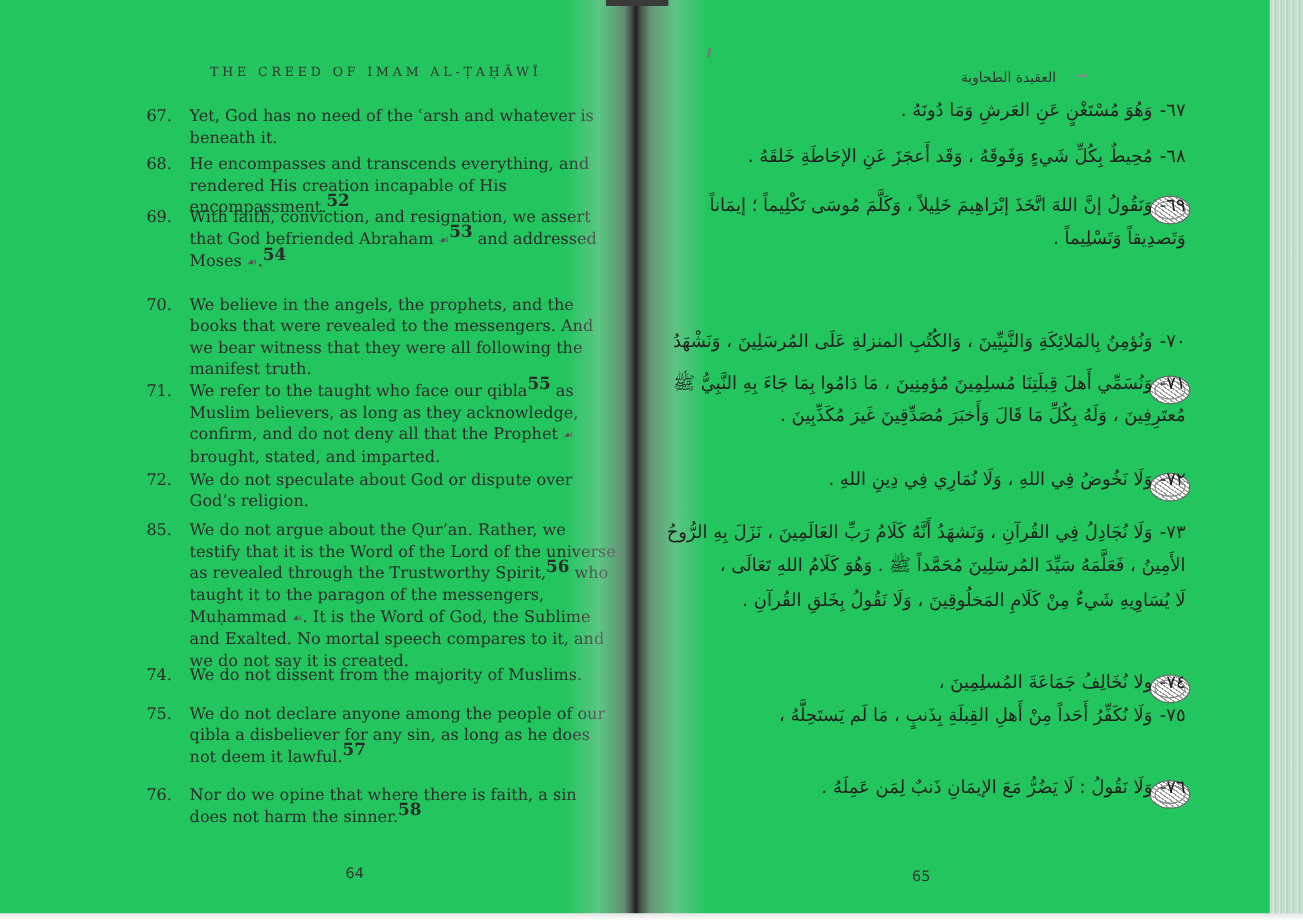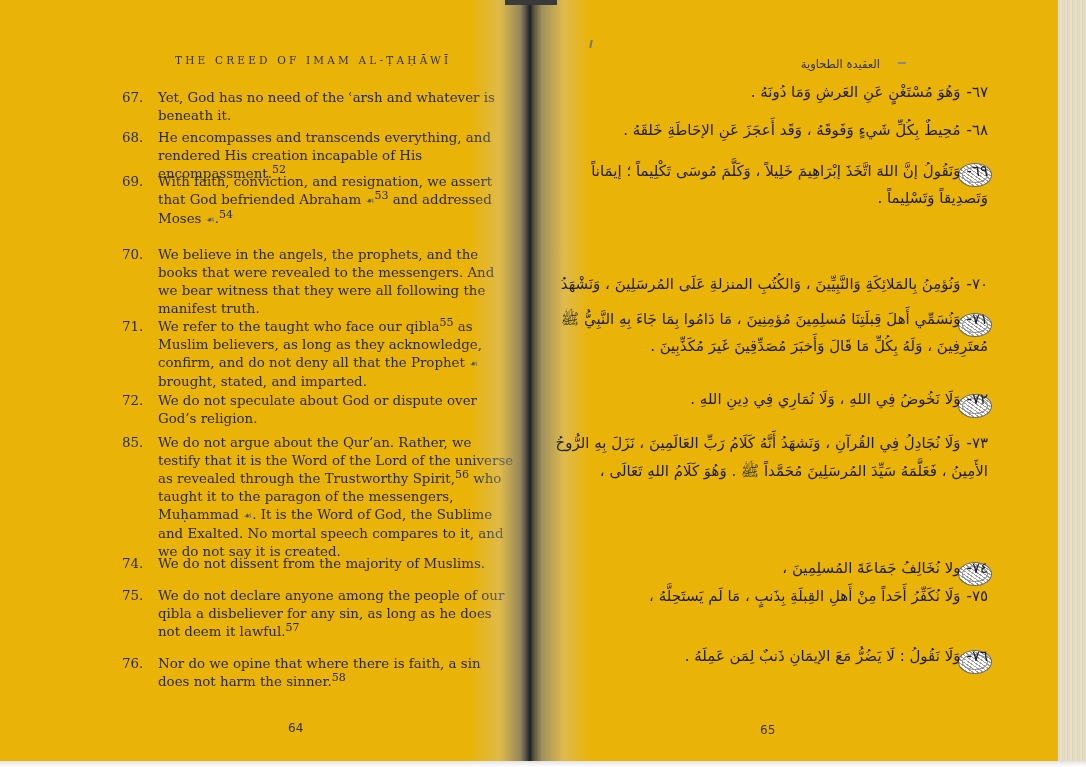--- a/index.html
+++ b/index.html
@@ -2,21 +2,21 @@
 <html><head>
 <meta charset="utf-8">
 <style>
   html, body { margin: 0; padding: 0; }
   body {
     width: 1086px; height: 767px; overflow: hidden; position: relative;
     background: #ffffff;
     font-family: "DejaVu Serif", "Liberation Serif", serif;
     color: #2a2a2a;
   }
-  .spread { position: absolute; left: 0; top: 0; width: 1086px; height: 762px; background: #eab308; }
+  .spread { position: absolute; left: 0; top: 0; width: 1086px; height: 762px; background: #22c55e; }
   .bottom-edge { position: absolute; left: 0; top: 761px; width: 1086px; height: 6px; background: linear-gradient(#e3e3e3, #ffffff); }
 
   
   .gutter {
     position: absolute; top: 0; left: 470px; width: 120px; height: 762px;
     background: linear-gradient(90deg, rgba(255,255,255,0) 0%, rgba(200,200,200,.35) 25%, rgba(120,120,120,.75) 42%, rgba(70,70,70,.95) 47%, rgba(30,30,30,1) 50%, rgba(70,70,70,.9) 53%, rgba(130,130,130,.7) 60%, rgba(200,200,200,.35) 78%, rgba(255,255,255,0) 100%);
   }
   .gutter-top { position:absolute; top:0; left:505px; width:52px; height:5px; background:#3a3a3a; }
   .right-edge {
     position: absolute; top: 0; right: 0; width: 28px; height: 762px;
@@ -26,21 +26,21 @@
 
   
   .left-page { position: absolute; left: 0; top: 0; width: 520px; height: 762px; }
   .running-head {
     position: absolute; top: 54px; left: 175px;
     font-size: 10.5px; letter-spacing: 3.2px; color: #333;
   }
   .entry { position: absolute; left: 122px; width: 392px; font-size: 13.4px; line-height: 18px; color: #2b2b2b; }
   .entry .num { position: absolute; left: 0; top: 0; width: 34px; }
   .entry .txt { display: block; margin-left: 36px; }
-  .entry .fn { font-size: 11px; vertical-align: super; line-height: 0; }
+  .entry .fn { font-size: 14px; vertical-align: super; line-height: 0; font-weight: bold; }
   .entry .honor { font-size: 10px; color: #555; }
   .folio { position: absolute; font-size: 12px; color: #333; font-family: "DejaVu Sans", sans-serif; }
 
   
   .right-page { position: absolute; left: 560px; top: 0; width: 526px; height: 762px; }
   .ar-head { position: absolute; top: 57px; left: 180px; width: 140px; font-size: 11.5px; color: #333; font-family: "DejaVu Sans", sans-serif; direction: rtl; }
   .ar-mark { position: absolute; top: 62px; left: 338px; width: 8px; height: 2px; background: #888; }
   .ar-tick { position: absolute; top: 40px; left: 30px; width: 2px; height: 8px; background: #777; transform: rotate(12deg); }
   .ar {
     position: absolute; direction: rtl; text-align: right;
@@ -134,20 +134,21 @@
 
     <div class="medallion" style="top:313px;"></div>
     <div class="ar" style="top:307px; right:98px; width:480px;"><span class="an">٧١-</span><span>وَنُسَمِّي أَهلَ قِبلَتِنَا مُسلِمِينَ مُؤمِنِينَ ، مَا دَامُوا بِمَا جَاءَ بِهِ النَّبِيُّ ﷺ</span></div>
     <div class="ar" style="top:334px; right:98px; width:440px;"><span>مُعتَرِفِينَ ، وَلَهُ بِكُلِّ مَا قَالَ وَأَخبَرَ مُصَدِّقِينَ غَيرَ مُكَذِّبِينَ .</span></div>
 
     <div class="medallion" style="top:394px;"></div>
     <div class="ar" style="top:387px; right:98px; width:440px;"><span class="an">٧٢-</span><span>وَلَا نَخُوضُ فِي اللهِ ، وَلَا نُمَارِي فِي دِينِ اللهِ .</span></div>
 
     <div class="ar" style="top:431px; right:98px; width:480px;"><span class="an">٧٣-</span><span>وَلَا نُجَادِلُ فِي القُرآنِ ، وَنَشهَدُ أَنَّهُ كَلَامُ رَبِّ العَالَمِينَ ، نَزَلَ بِهِ الرُّوحُ</span></div>
     <div class="ar" style="top:459px; right:98px; width:480px;"><span>الأَمِينُ ، فَعَلَّمَهُ سَيِّدَ المُرسَلِينَ مُحَمَّداً ﷺ . وَهُوَ كَلَامُ اللهِ تَعَالَى ،</span></div>
+    <div class="ar" style="top:488px; right:98px; width:480px;"><span>لَا يُسَاوِيهِ شَيءٌ مِنْ كَلَامِ المَخلُوقِينَ ، وَلَا نَقُولُ بِخَلقِ القُرآنِ .</span></div>
 
     <div class="medallion" style="top:562px;"></div>
     <div class="ar" style="top:556px; right:98px; width:440px;"><span class="an">٧٤-</span><span>ولا نُخَالِفُ جَمَاعَةَ المُسلِمِينَ ،</span></div>
     <div class="ar" style="top:584px; right:98px; width:480px;"><span class="an">٧٥-</span><span>وَلَا نُكَفِّرُ أَحَداً مِنْ أَهلِ القِبلَةِ بِذَنبٍ ، مَا لَم يَستَحِلَّهُ ،</span></div>
 
     <div class="medallion" style="top:650px;"></div>
     <div class="ar" style="top:644px; right:98px; width:440px;"><span class="an">٧٦-</span><span>وَلَا نَقُولُ : لَا يَضُرُّ مَعَ الإيمَانِ ذَنبٌ لِمَن عَمِلَهُ .</span></div>
 
     <div class="folio" style="left:200px; top:723px;">65</div>
   </div>

